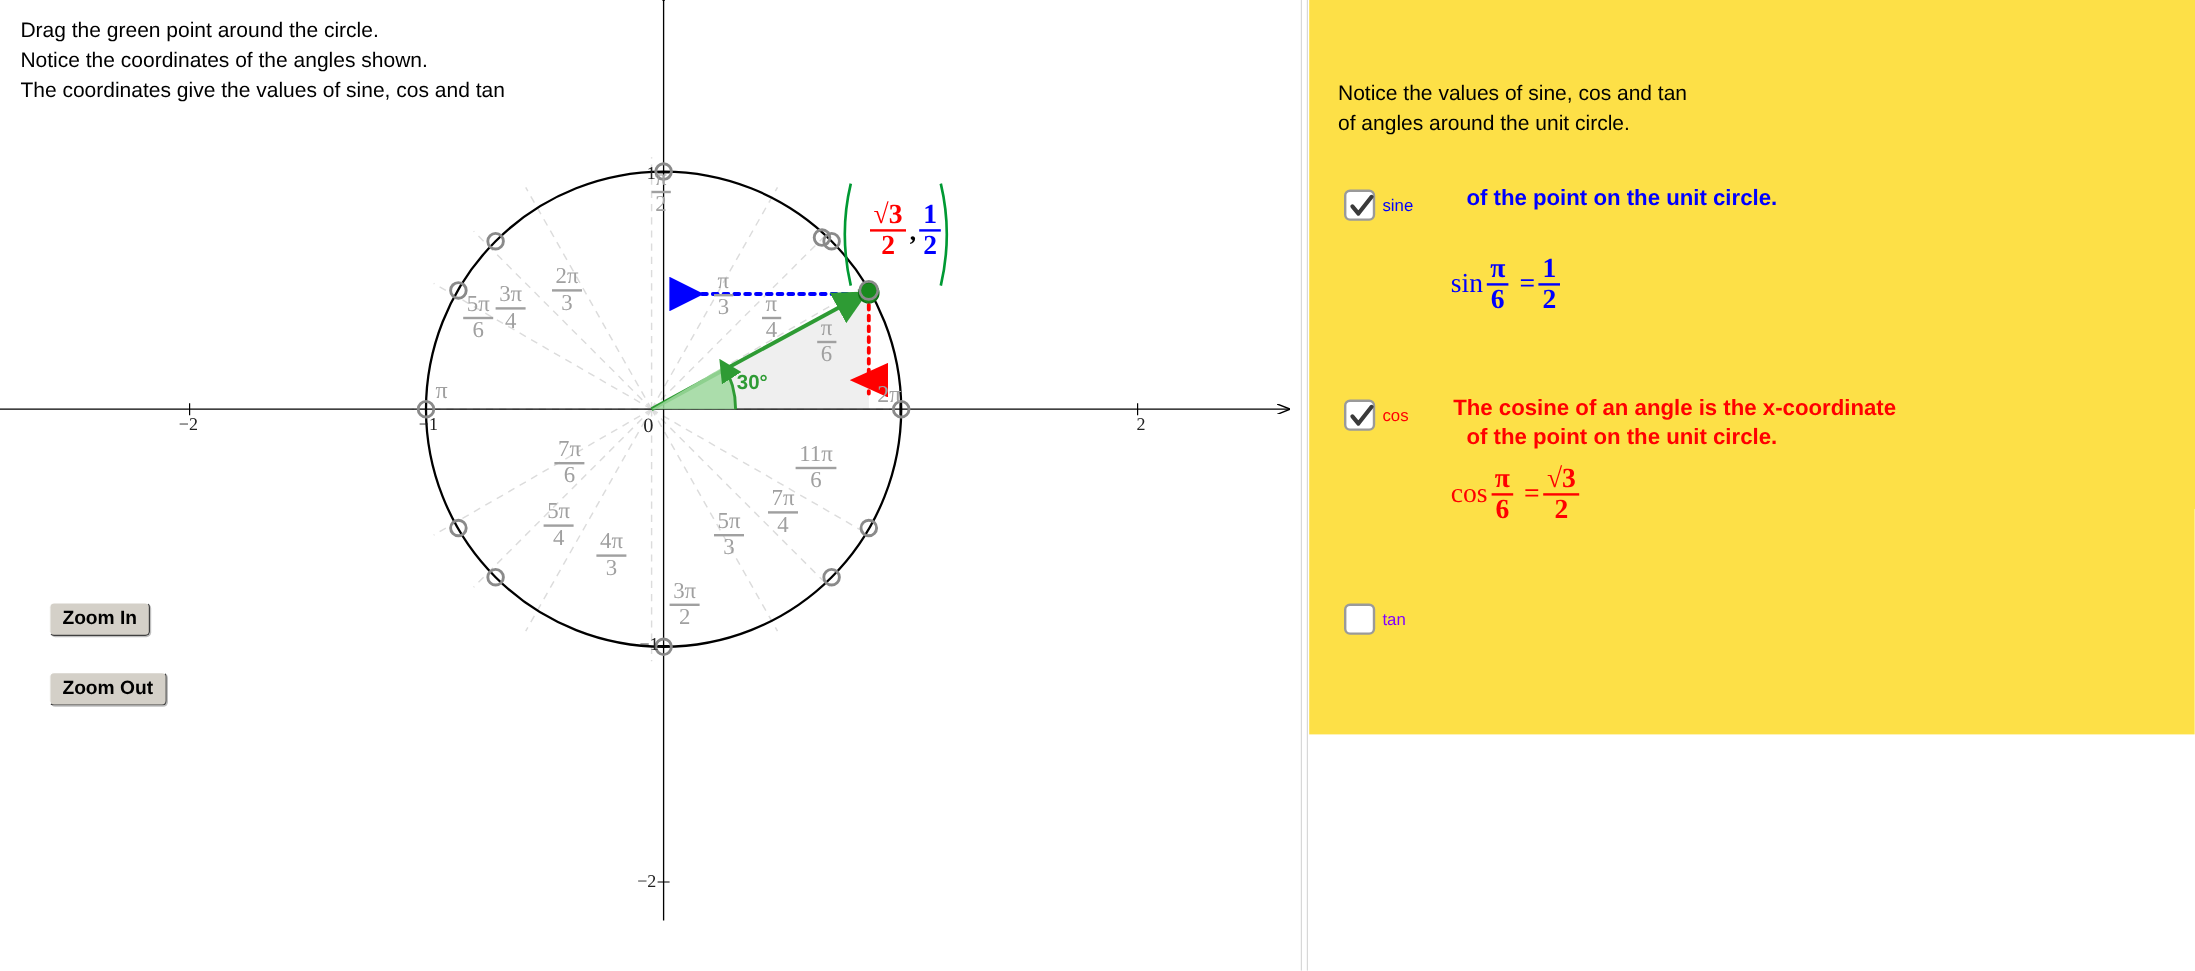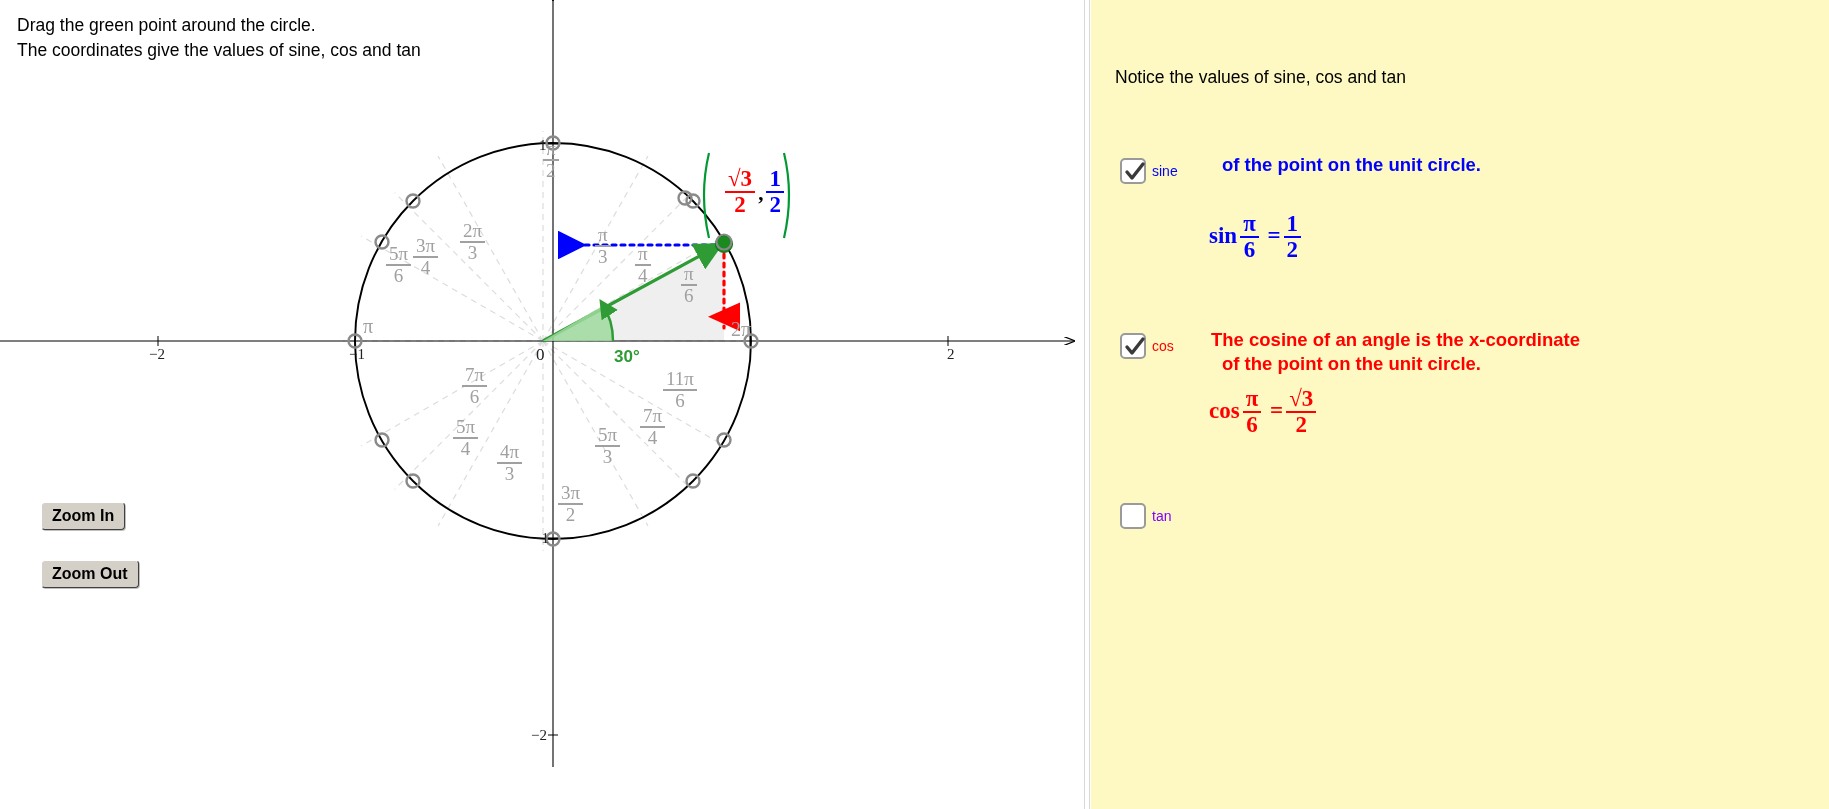--- a/index.html
+++ b/index.html
@@ -55,22 +55,22 @@
     position: absolute; left: 1084px; top: 0;
     width: 6px; height: 809px;
     background: #ffffff;
     border-left: 1px solid #d8d8d8;
     border-right: 1px solid #d8d8d8;
   }
 
   
   #side-panel {
     position: absolute; left: 1091px; top: 0;
-    width: 738px; height: 809px;
-    background: #fef9c3;
+    width: 738px; height: 612px;
+    background: #fde047;
   }
   #panel-intro {
     position: absolute; left: 24px; top: 65px;
     font-size: 17.5px; line-height: 25px; color: #000;
     white-space: nowrap;
   }
   #panel-intro div { height: 25px; }
 
   .row { position: absolute; left: 0; width: 738px; }
   #row-sine { top: 158px; }
@@ -97,21 +97,21 @@
     white-space: nowrap;
   }
   .desc .l2 { padding-left: 11px; display:block; }
 
   .eq {
     position: absolute; left: 118px; top: 55px;
     font-family: "Liberation Serif", serif;
     font-size: 23px; font-weight: bold;
     white-space: nowrap;
   }
-  .eq .fn { font-family: "Liberation Serif", serif; font-weight: bold; }
+  .eq .fn { font-family: "Liberation Serif", serif; font-weight: normal; }
 
   
   .frac {
     display: inline-block; vertical-align: middle;
     text-align: center; line-height: 1.05;
     margin: 0 3px; position: relative; top: -1px;
   }
   .frac .num { display:block; padding: 0 3px; }
   .frac .den { display:block; border-top: 2px solid currentColor; padding: 0 3px; }
 
@@ -247,20 +247,21 @@
       <circle cx="724" cy="242" r="7.5" fill="none" stroke="#8a8a8a" stroke-width="2.2"></circle>
 
       <g fill="none" stroke="#009933" stroke-width="2.2">
         <path d="M709,153 Q699,195 709,238"></path>
         <path d="M784,153 Q794,195 784,238"></path>
       </g>
     </svg>
 
     <div id="instructions">
       <div>Drag the green point around the circle.</div>
+      <div>Notice the coordinates of the angles shown.</div>
       <div>The coordinates give the values of sine, cos and tan</div>
     </div>
 
     <div class="glabel coord-label" style="left:722px; top:168px;">
       <span class="frac" style="color:#ff0000;">
         <span class="num sqrt">√3</span>
         <span class="den">2</span>
       </span><span style="color:#000; font-size:21px; vertical-align:middle;">,</span><span class="frac" style="color:#0000ff;">
         <span class="num">1</span>
         <span class="den">2</span>
@@ -314,32 +315,33 @@
     <div class="glabel ang-label" style="left:731px; top:318px; font-size:20px;">2π</div>
 
     <div class="glabel tick-label" style="left:149px; top:346px;">−2</div>
     <div class="glabel tick-label" style="left:349px; top:346px;">−1</div>
     <div class="glabel tick-label" style="left:947px; top:346px;">2</div>
     <div class="glabel tick-label" style="left:539px; top:137px;">1</div>
     <div class="glabel tick-label" style="left:533px; top:530px;">−1</div>
     <div class="glabel tick-label" style="left:531px; top:727px;">−2</div>
     <div class="glabel tick-label" style="left:536px; top:345px; font-size:17px;">0</div>
 
-    <div class="glabel deg-label" style="left:614px; top:309px;margin-top:38px;">30°</div>
+    <div class="glabel deg-label" style="left:614px; top:309px;">30°</div>
 
     <button class="zoom-btn" id="zoom-in-button">Zoom In</button>
     <button class="zoom-btn" id="zoom-out-button">Zoom Out</button>
   </div>
 
   <div id="divider"></div>
 
   <div id="side-panel">
 
     <div id="panel-intro">
       <div>Notice the values of sine, cos and tan</div>
+      <div>of angles around the unit circle.</div>
     </div>
 
     <div class="row" id="row-sine">
       <div class="cbx">
         <svg width="24" height="24" viewBox="0 0 24 24">
           <path d="M4,12 L9,18 L20,4" fill="none" stroke="#3a3a3a" stroke-width="3.4" stroke-linecap="round" stroke-linejoin="round"></path>
         </svg>
       </div>
       <div class="cbx-label c-sine">sine</div>
       <div class="desc c-sine">

